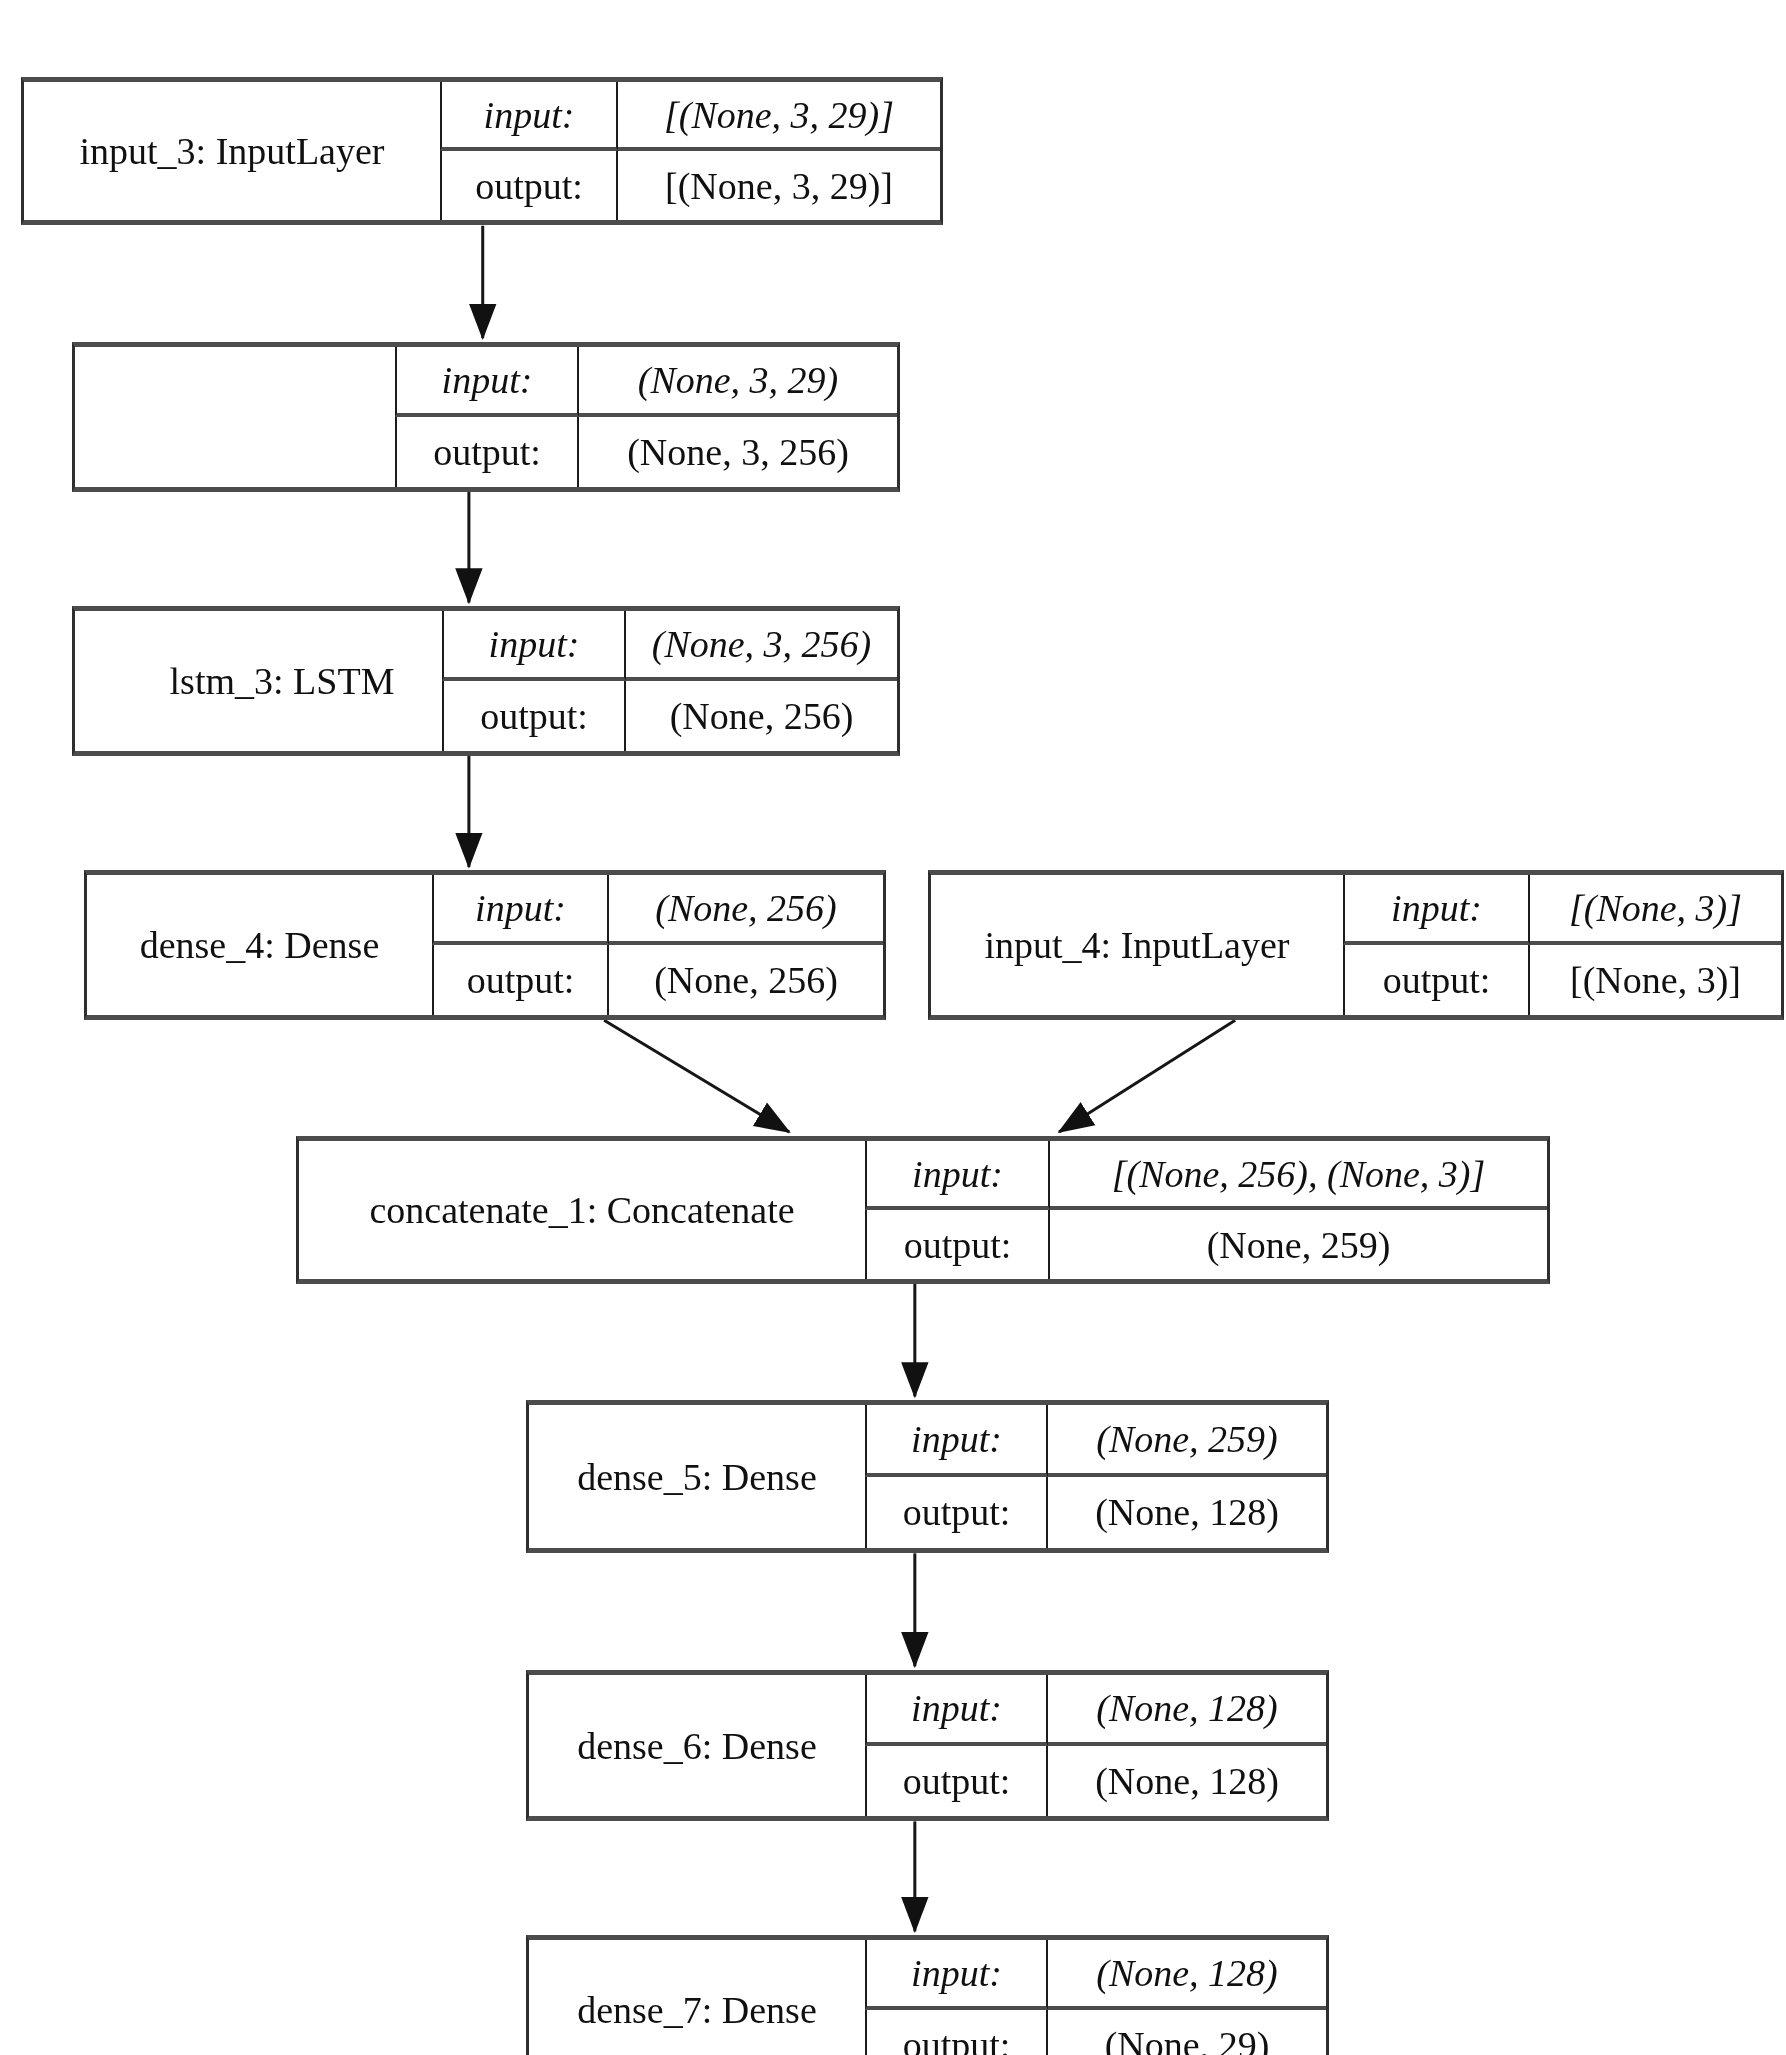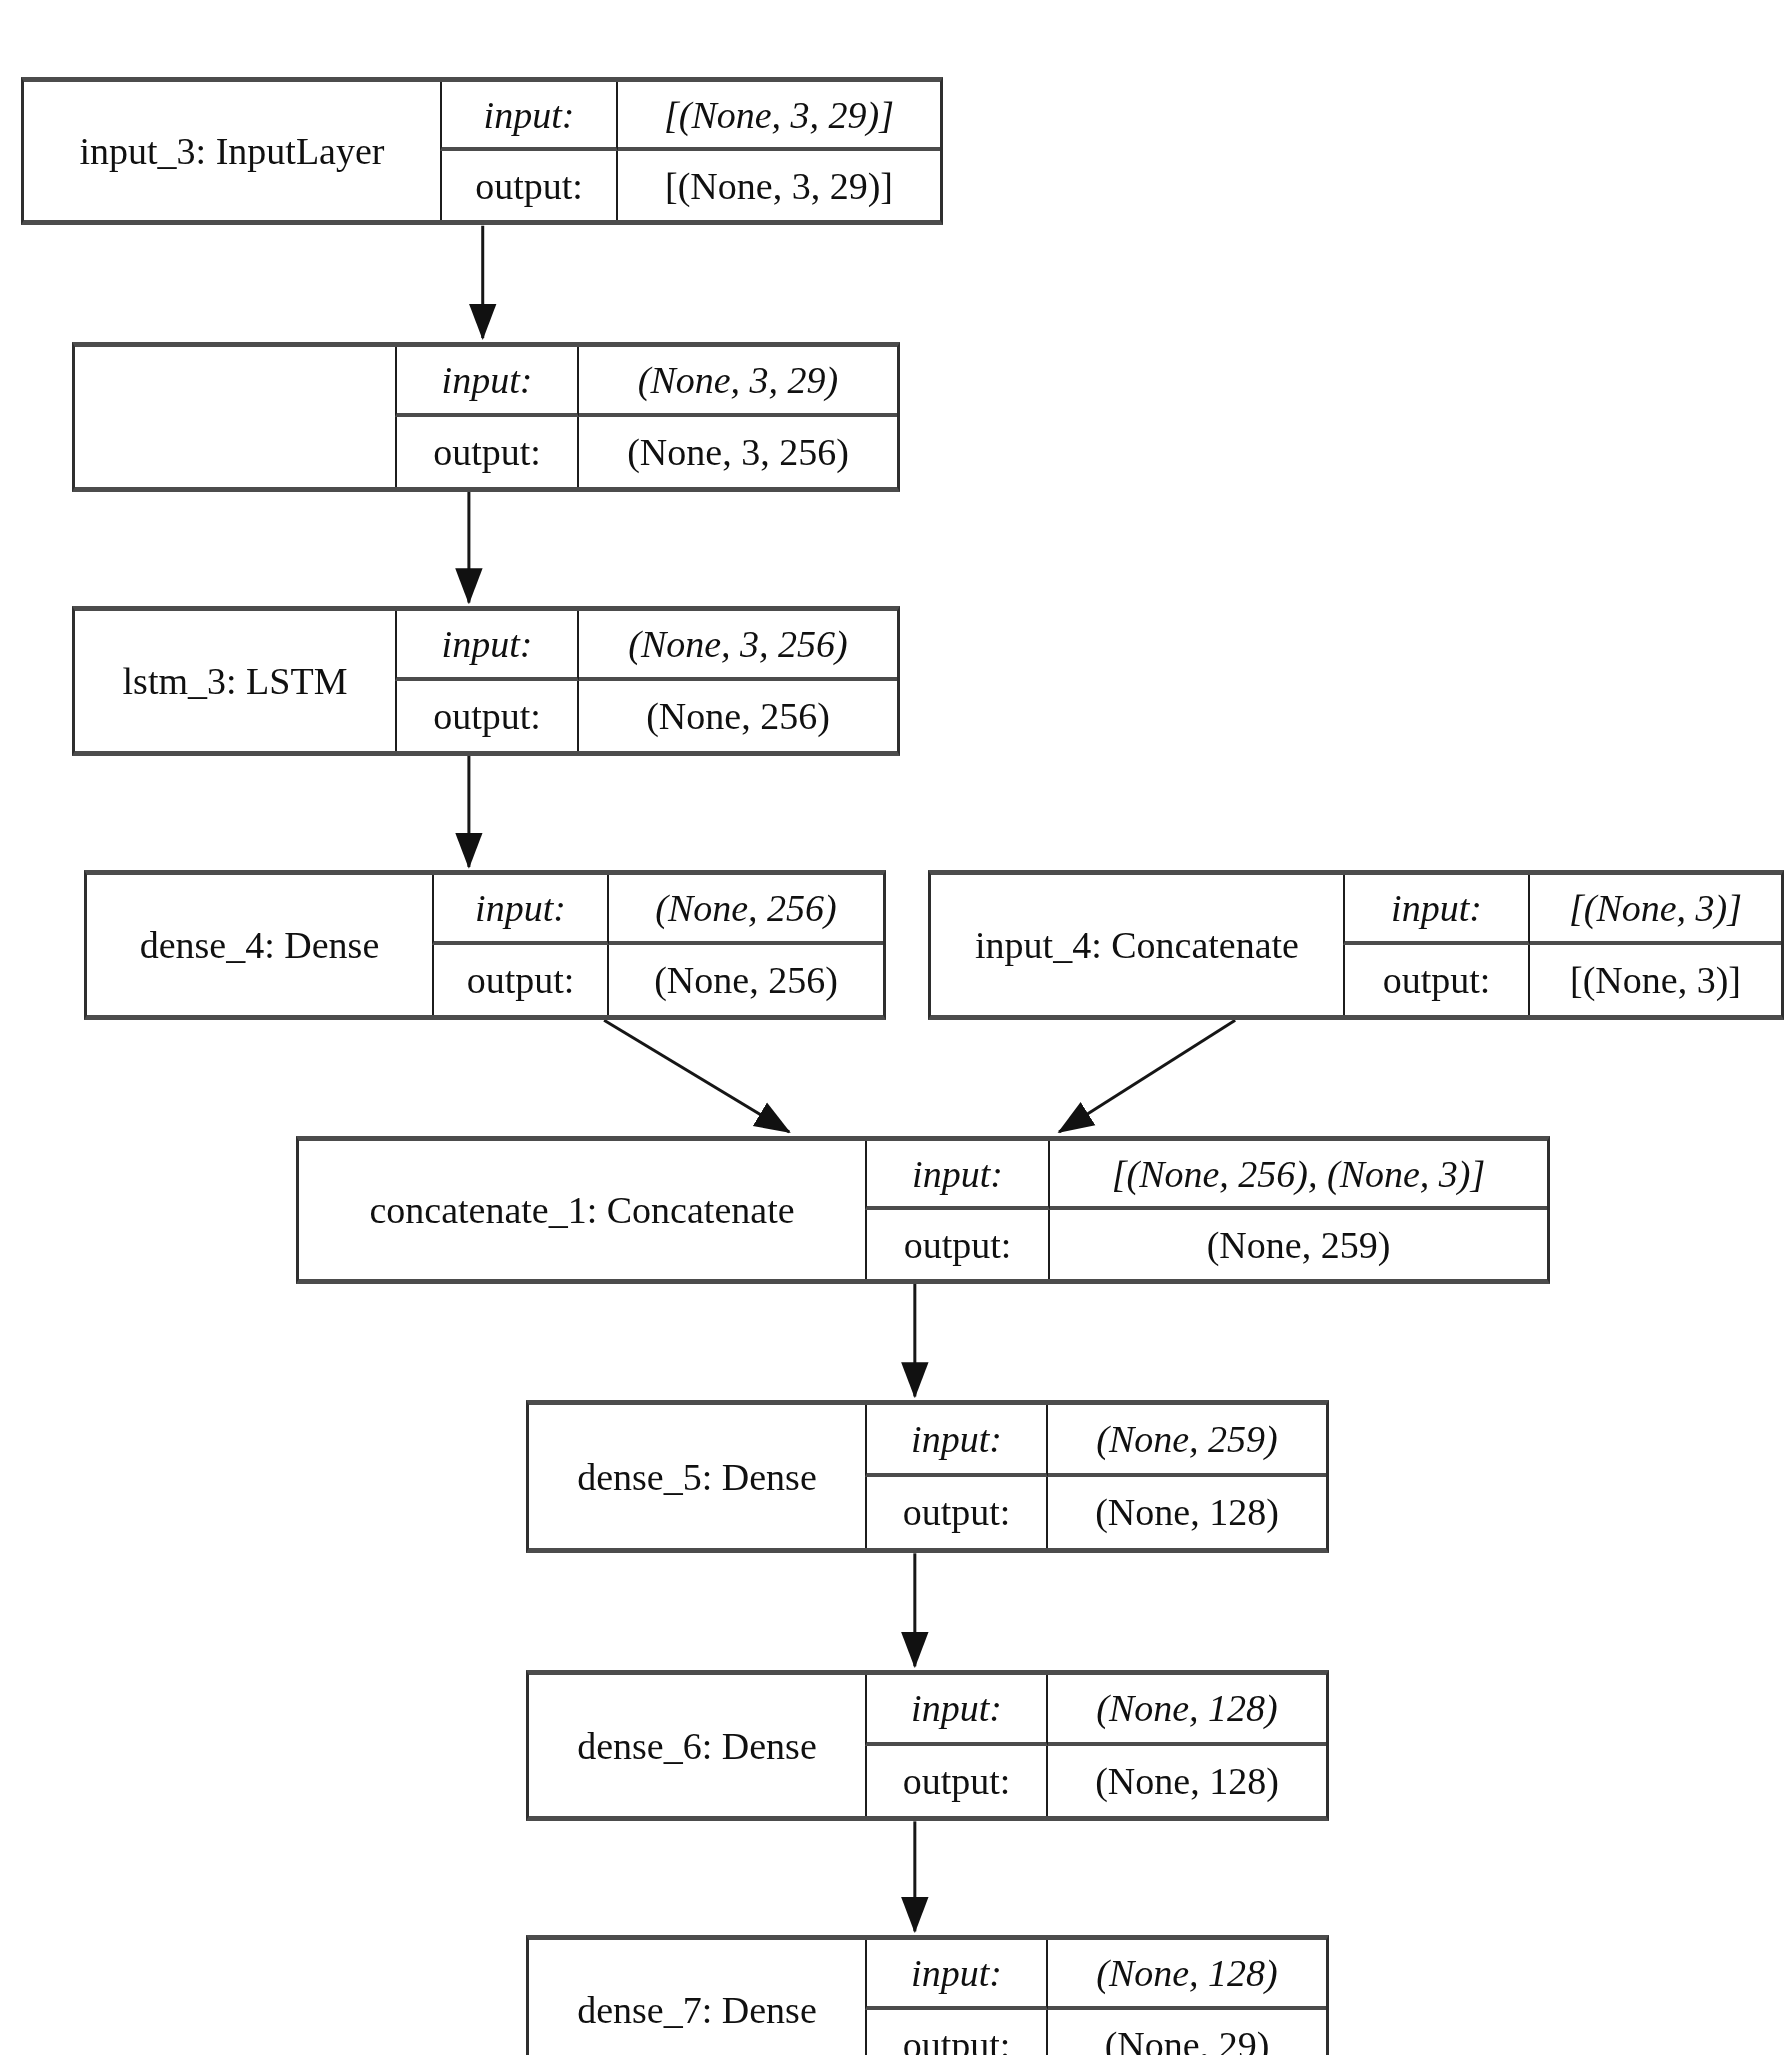--- a/index.html
+++ b/index.html
@@ -69,38 +69,38 @@
     <div class="cell val r2">[(None, 3, 29)]</div>
   </div>
 
   <div class="node" style="left:72px;top:302px;width:828px;height:150px;grid-template-columns:320px 184px 1fr;">
     <div class="cell key r1">input:</div>
     <div class="cell val r1">(None, 3, 29)</div>
     <div class="cell key r2">output:</div>
     <div class="cell val r2">(None, 3, 256)</div>
   </div>
 
-  <div class="node" style="left:72px;top:566px;width:828px;height:150px;grid-template-columns:320px 184px 1fr;">
+  <div class="node" style="left:72px;top:566px;width:828px;height:150px;grid-template-columns:320px 184px 1fr;padding-left:47px;">
     <div class="cell name">lstm_3: LSTM</div>
     <div class="cell key r1">input:</div>
     <div class="cell val r1">(None, 3, 256)</div>
     <div class="cell key r2">output:</div>
     <div class="cell val r2">(None, 256)</div>
   </div>
 
   <div class="node" style="left:84px;top:830px;width:802px;height:150px;grid-template-columns:345px 177px 1fr;text-align:right;">
     <div class="cell name">dense_4: Dense</div>
     <div class="cell key r1">input:</div>
     <div class="cell val r1">(None, 256)</div>
     <div class="cell key r2">output:</div>
     <div class="cell val r2">(None, 256)</div>
   </div>
 
   <div class="node" style="left:928px;top:830px;width:856px;height:150px;grid-template-columns:412px 187px 1fr;">
-    <div class="cell name">input_4: Concatenate</div>
+    <div class="cell name">input_4: InputLayer</div>
     <div class="cell key r1">input:</div>
     <div class="cell val r1">[(None, 3)]</div>
     <div class="cell key r2">output:</div>
     <div class="cell val r2">[(None, 3)]</div>
   </div>
 
   <div class="node" style="left:296px;top:1096px;width:1254px;height:148px;grid-template-columns:566px 185px 1fr;">
     <div class="cell name">concatenate_1: Concatenate</div>
     <div class="cell key r1">input:</div>
     <div class="cell val r1">[(None, 256), (None, 3)]</div>

